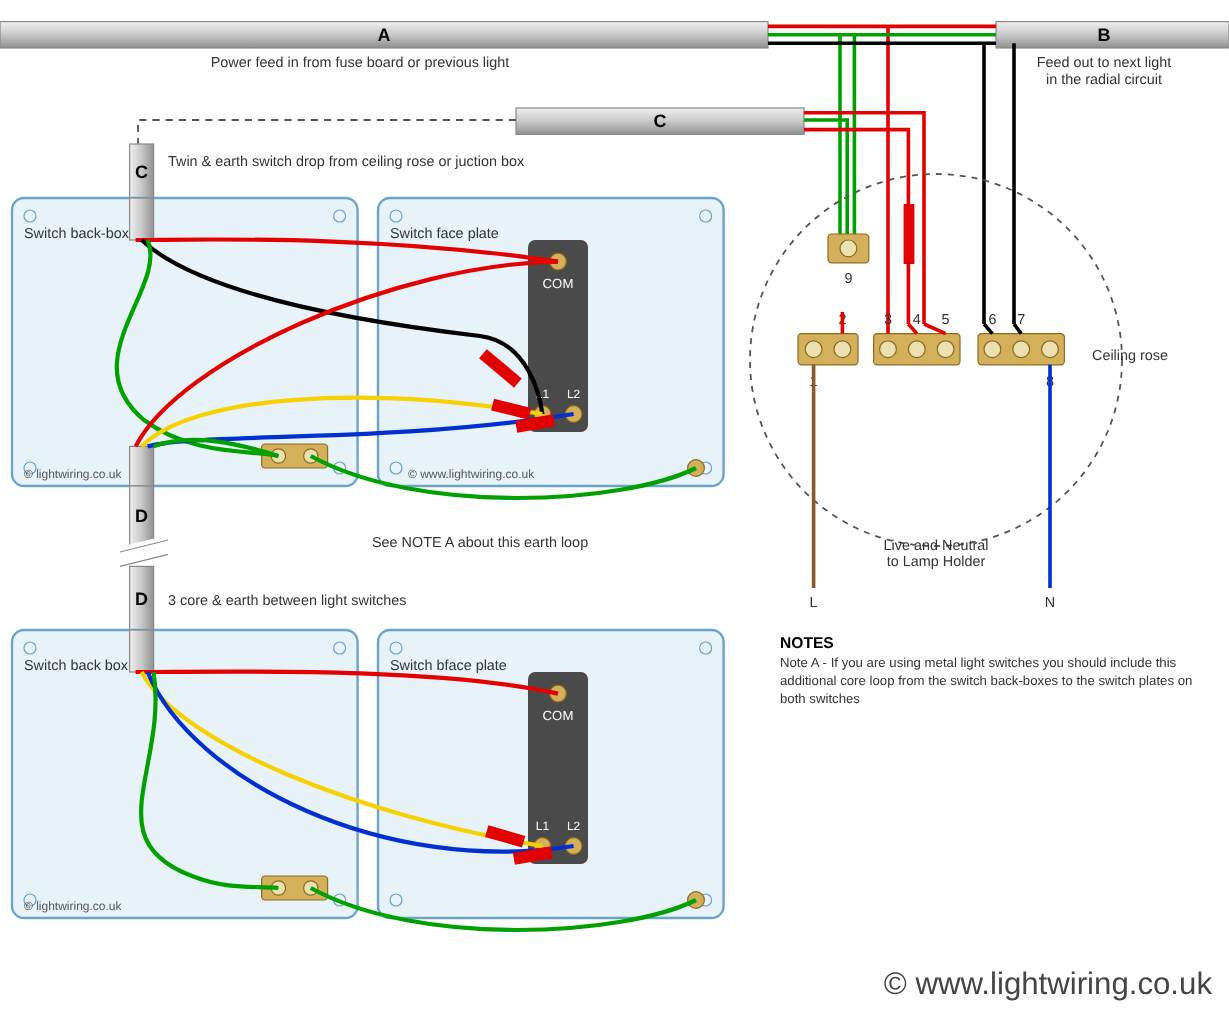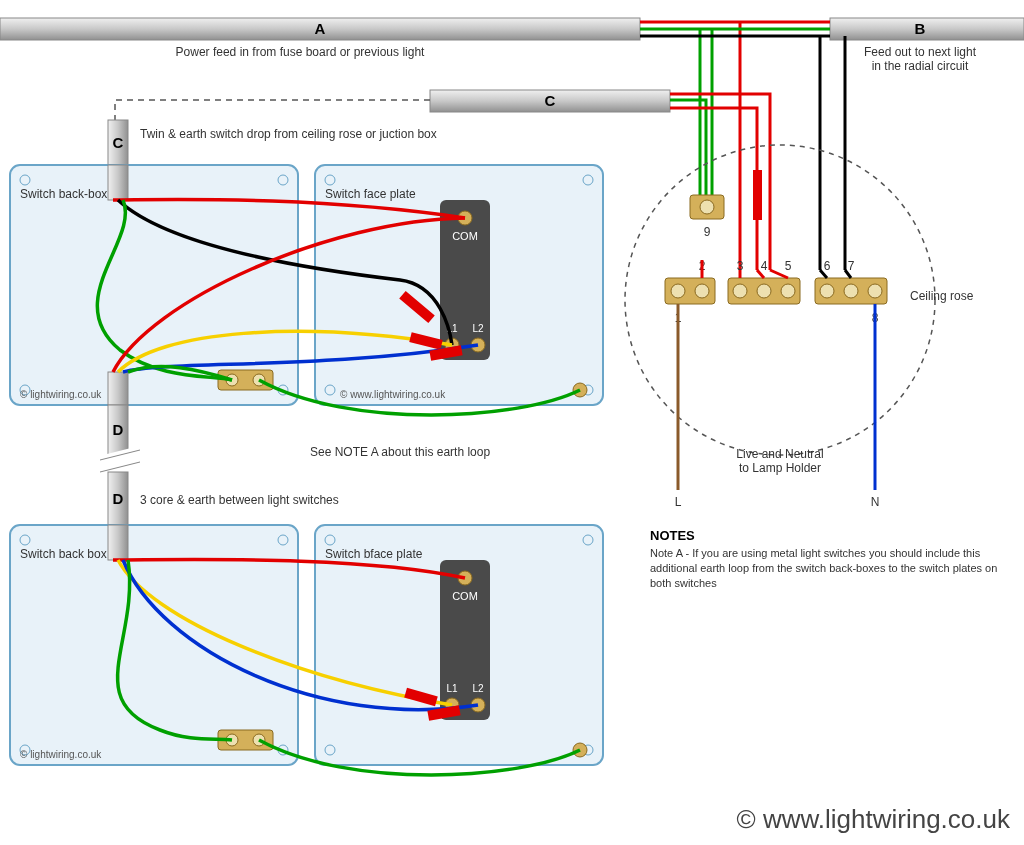--- a/index.html
+++ b/index.html
@@ -227,18 +227,18 @@
     <rect x="405" y="692" width="32" height="10" fill="#e20000" transform="rotate(16 421 697)"></rect>
     <path d="M123 560 C 160 650, 320 730, 478 705" stroke="#0030d0" stroke-width="3.5" fill="none"></path>
     <rect x="428" y="708" width="32" height="10" fill="#e20000" transform="rotate(-10 444 713)"></rect>
     <path d="M128 560 C 140 640, 80 700, 160 730 C 190 742, 215 738, 232 740" stroke="#00a000" stroke-width="3.5" fill="none"></path>
     <path d="M259 740 C 350 790, 520 780, 580 750" stroke="#00a000" stroke-width="3.5" fill="none"></path>
   </g>
 
   <g>
     <text x="650" y="540" class="notes-title">NOTES</text>
     <foreignObject x="650" y="546" width="360" height="80">
-      <div xmlns="http://www.w3.org/1999/xhtml" style="font:11px Arial;color:#333;line-height:1.35">Note A - If you are using metal light switches you should include this additional earth loop from the switch back-boxes to the switch plates on both switches</div>
+      <div xmlns="http://www.w3.org/1999/xhtml" style="font:11px Arial;color:#333;line-height:1.35">Note A - If you are using metal light switches you should include this additional core loop from the switch back-boxes to the switch plates on both switches</div>
     </foreignObject>
   </g>
 
   <text x="1010" y="828" text-anchor="end" font-size="26" fill="#444">© www.lightwiring.co.uk</text>
 </svg>
 
 </body></html>

